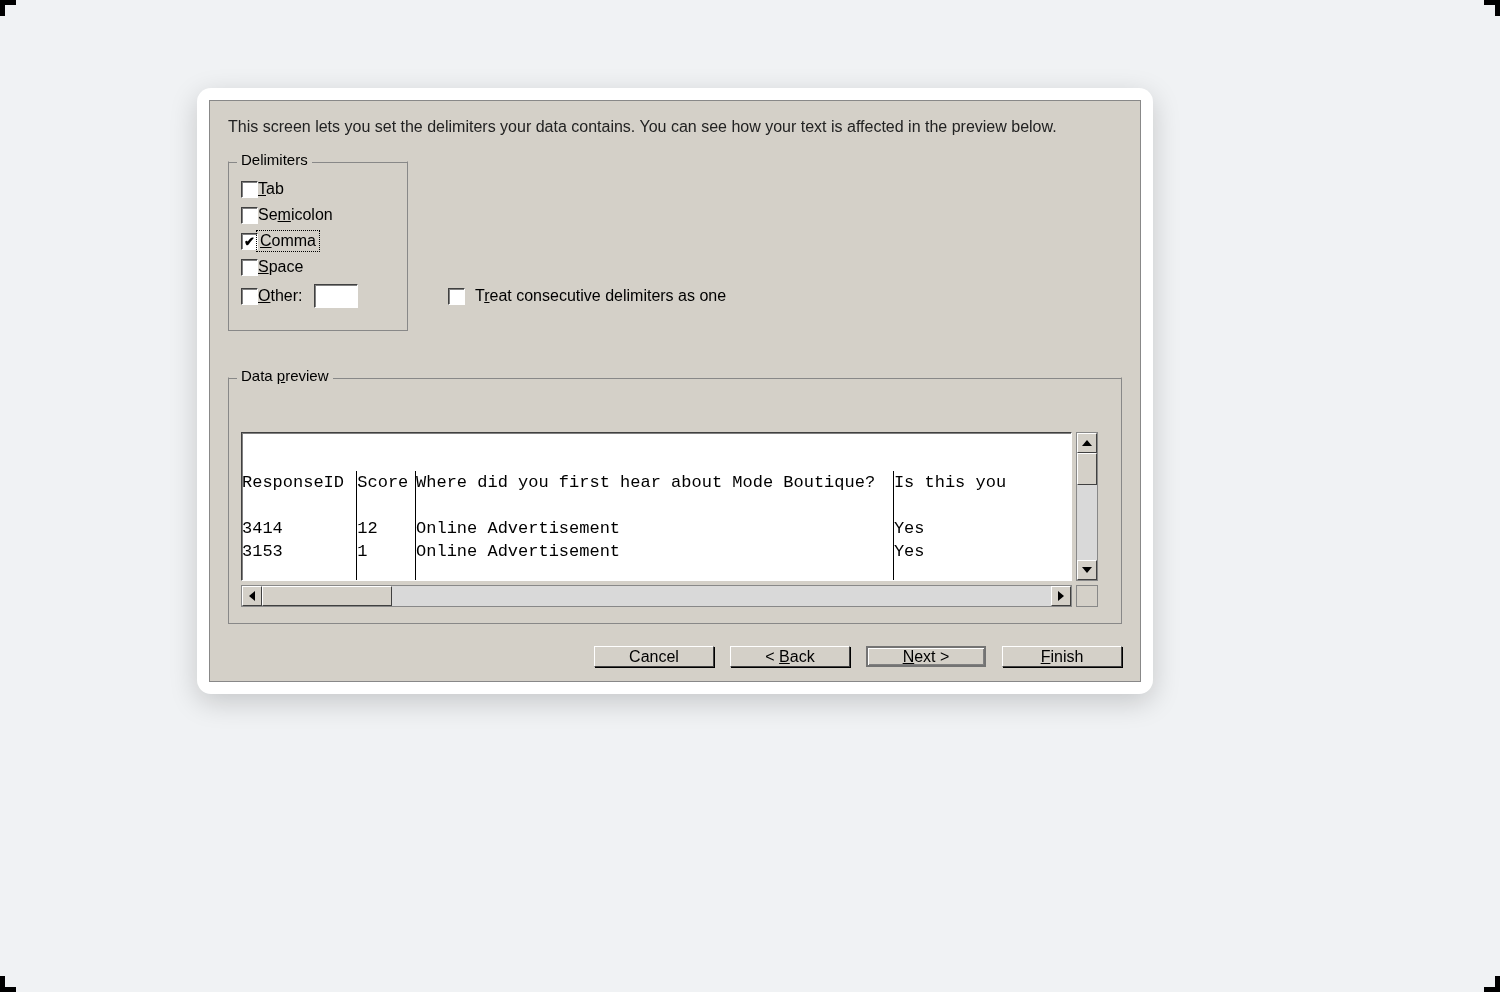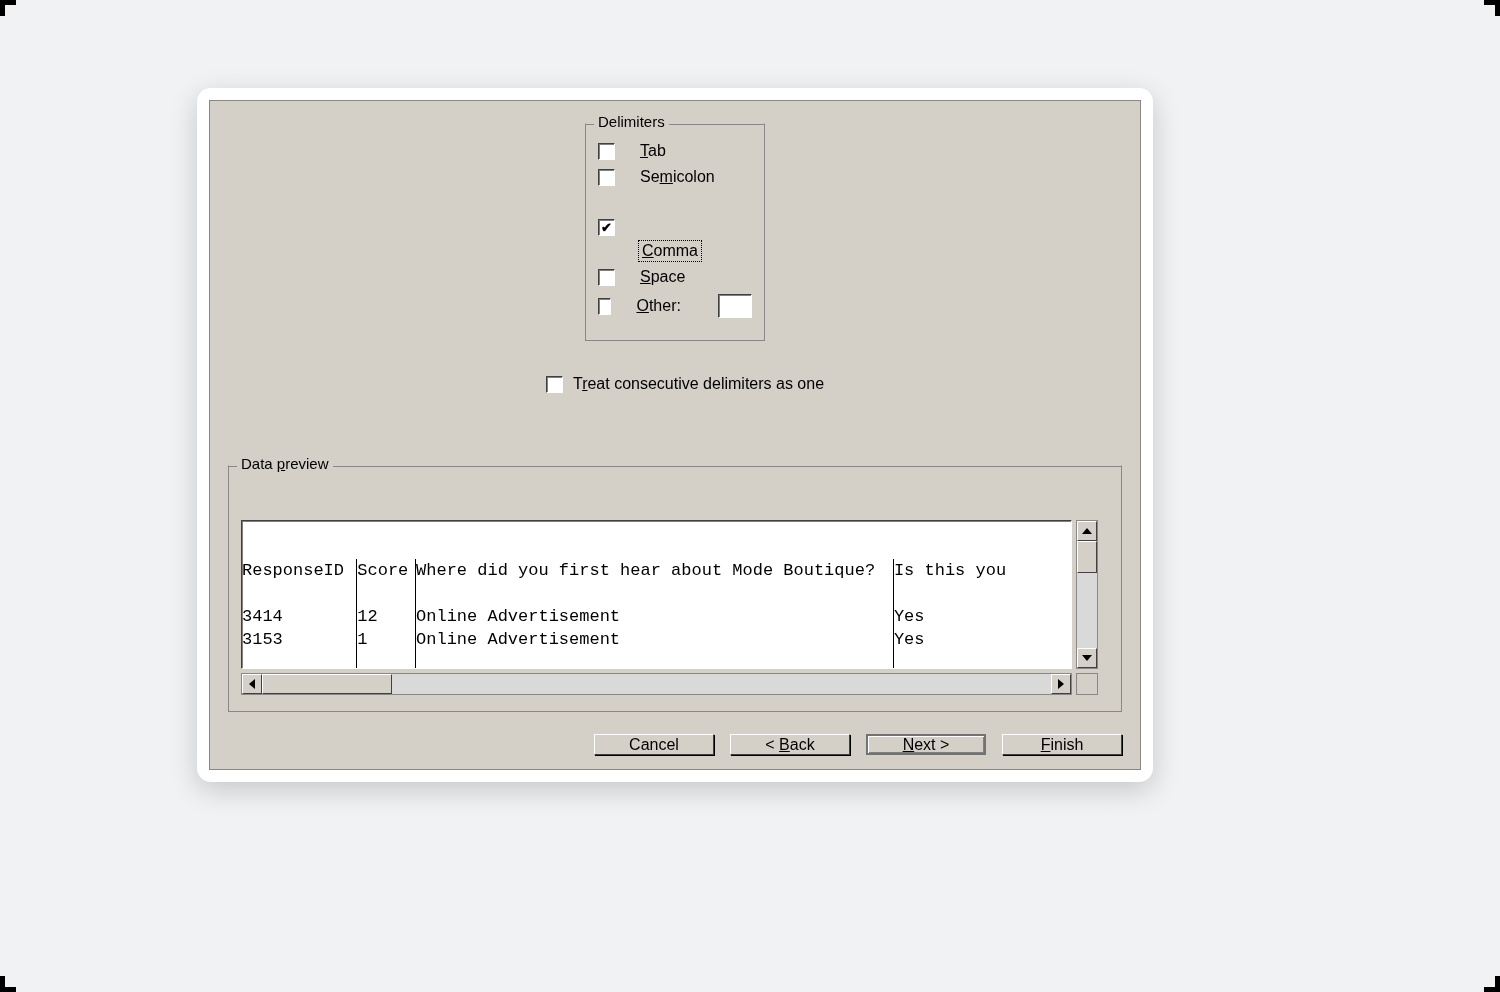--- a/index.html
+++ b/index.html
@@ -59,21 +59,21 @@
   .dialog-body {
     padding: 14px 18px 14px 18px;
   }
   .desc {
     color: #222;
     font-size: 16px;
     line-height: 1.5;
     margin-bottom: 14px;
   }
 
-  .row1 { display: flex; align-items: center; flex-direction: column; }
+  .row1 { display: flex; align-items: flex-end; }
 
   .fieldset {
     border: 1px solid #888;
     border-top-color: #fff0; 
     position: relative;
     padding: 14px 12px 14px 12px;
     margin-top: 8px;
   }
   .fieldset::before{
     content:"";
@@ -85,44 +85,44 @@
   .legend {
     position: absolute;
     top: -11px;
     left: 8px;
     background: #d4d0c8;
     padding: 0 4px;
     font-size: 15px;
   }
   .delimiters-box { width: 180px; }
   .chk-row {
-    display: flex; align-items: center; gap: 25px; margin: 4px 0 8px 0;
+    display: flex; align-items: center; gap: 0; margin: 4px 0 8px 0;
     font-size: 16px;
   }
   .chkbox {
     width: 17px; height: 17px;
     background: #fff;
     border: 1px solid #404040;
     border-right-color:#fff; border-bottom-color:#fff;
     box-shadow: inset 1px 1px 0 #808080;
     display:flex; align-items:center; justify-content:center;
     font-size:13px; font-weight:bold;
   }
   .chkbox.checked::after { content:"✔"; line-height:1; color:#000; }
-  .focus-rect { outline: 1px dotted #000; outline-offset: 1px; padding: 0 2px; margin-top: 48px; }
+  .focus-rect { outline: 1px dotted #000; outline-offset: 1px; padding: 0 2px; }
   .ul { text-decoration: underline; }
   .other-input {
     width: 44px; height: 24px; background:#fff;
     border: 1px solid #404040;
     border-right-color:#fff; border-bottom-color:#fff;
     box-shadow: inset 1px 1px 0 #808080;
     margin-left: 12px;
   }
 
-  .right-opts { margin-left: 20px; margin-top: 34px; }
+  .right-opts { margin-left: 40px; margin-top: 34px; }
   .right-row { display:flex; align-items:center; gap:10px; margin-bottom: 26px; font-size:16px; }
   .combo {
     display:flex; align-items:center;
     border:1px solid #404040;
     border-right-color:#fff; border-bottom-color:#fff;
     box-shadow: inset 1px 1px 0 #808080, 1px 1px 0 #dfdfdf;
     background:#fff; height:28px; width:180px;
   }
   .combo-val { flex:1; padding:0 6px; font-size:16px; }
   .combo-btn {
@@ -221,20 +221,21 @@
 
 <div class="corner tl"></div>
 <div class="corner tr"></div>
 <div class="corner bl"></div>
 <div class="corner br"></div>
 
 <div class="dialog-wrap">
   <div class="dialog">
 
     <div class="dialog-body">
+      <div class="desc">This screen lets you set the delimiters your data contains.  You can see how your text is affected in the preview below.</div>
 
       <div class="row1">
         <div class="fieldset delimiters-box">
           <div class="legend">Delimiters</div>
 
           <div class="chk-row">
             <div class="chkbox"></div>
             <span><span class="ul">T</span>ab</span>
           </div>
           <div class="chk-row">

